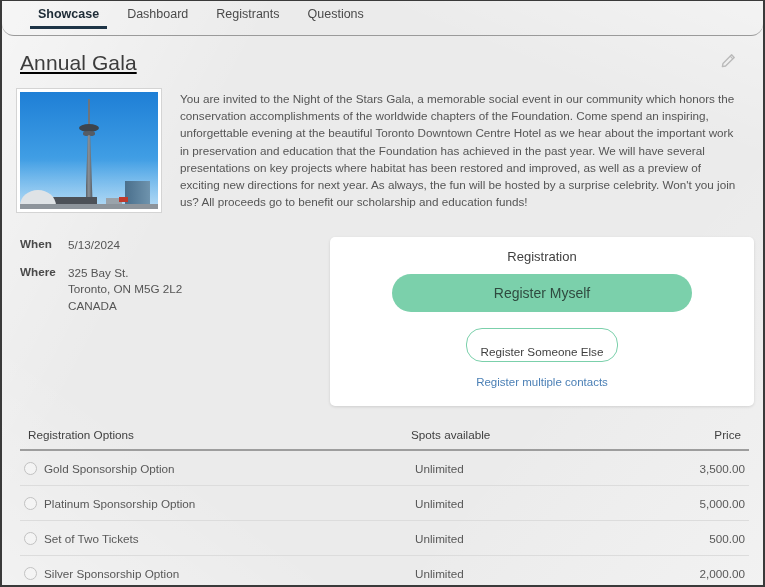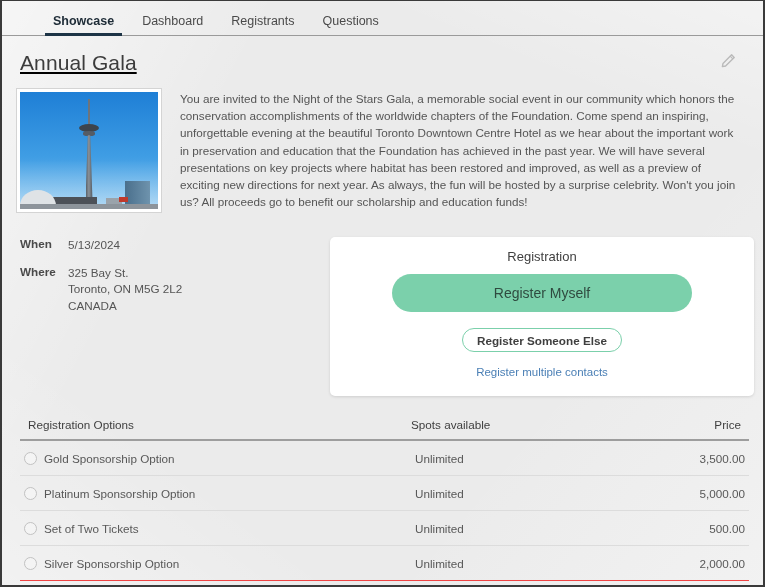--- a/index.html
+++ b/index.html
@@ -46,24 +46,25 @@
     z-index: 1;
     height: 100%;
   }
 
   
   .tabbar {
     position: relative;
     height: 35px;
     box-sizing: border-box;
     border-bottom: 1px solid #9a9a9a;
-    padding-left: 37px;
-    display: flex;
-    align-items: flex-end;
+    padding-left: 22px;
+    display: flex;
+    align-items: center;
     background: transparent;
+    border-radius: 12px;
   }
   .tab {
     position: relative;
     font-size: 12.5px;
     color: #4a4a4a;
     padding: 0 14px 8px 14px;
     cursor: pointer;
     white-space: nowrap;
     line-height: 1;
   }
@@ -287,25 +288,24 @@
     cursor: pointer;
   }
   .btn-secondary {
     display: block;
     margin: 16px auto 0 auto;
     background: #ffffff;
     color: #3f3f3f;
     border: 1px solid #7bd0ab;
     border-radius: 16px;
     height: 24px;
-    padding: 4px 14px;
+    padding: 16px 14px;
     font-size: 11.7px;
     font-family: "Liberation Sans", sans-serif;
     cursor: pointer;
-    font-weight: bold;
   }
   .link-multiple {
     display: inline-block;
     margin-top: 14px;
     font-size: 11.5px;
     color: #4a7fb5;
     text-decoration: none;
     cursor: pointer;
   }
 

